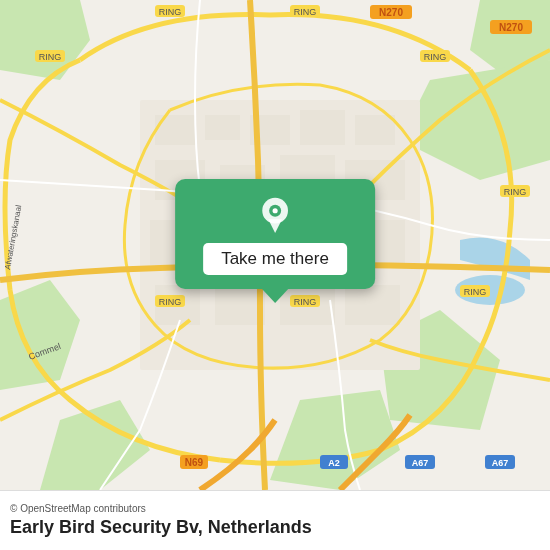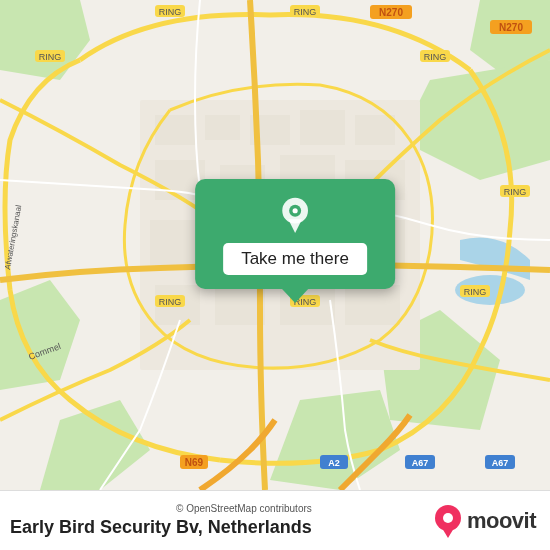--- a/index.html
+++ b/index.html
@@ -27,21 +27,20 @@
     }
 
     #popup-overlay {
       position: absolute;
       top: 50%;
       left: 50%;
       transform: translate(-50%, -60%);
       display: flex;
       flex-direction: column;
       align-items: center;
-      margin-left: 20px;
     }
 
     #popup-bubble {
       background-color: #3daa6e;
       border-radius: 10px;
       padding: 18px 28px 14px 28px;
       display: flex;
       flex-direction: column;
       align-items: center;
       box-shadow: 0 4px 12px rgba(0,0,0,0.3);
@@ -83,21 +82,20 @@
       border-top: 1px solid #ddd;
       display: flex;
       align-items: center;
       justify-content: space-between;
       padding: 0 14px 0 10px;
     }
 
     #footer-left {
       display: flex;
       flex-direction: column;
-      align-items: flex-end;
     }
 
     #osm-credit {
       font-size: 10px;
       color: #555;
       margin-bottom: 3px;
     }
 
     #location-name {
       font-size: 18px;
@@ -298,22 +296,13 @@
       <div id="take-me-there-label">Take me there</div>
     </div>
   </div>
 </div>
 
 <div id="footer">
   <div id="footer-left">
     <span id="osm-credit">© OpenStreetMap contributors</span>
     <span id="location-name">Early Bird Security Bv, Netherlands</span>
   </div>
-  <div id="moovit-logo">
-
-    <svg id="moovit-pin" viewBox="0 0 28 34" xmlns="http://www.w3.org/2000/svg">
-      <ellipse cx="14" cy="14" rx="13" ry="13" fill="#f03060"></ellipse>
-      <circle cx="14" cy="14" r="5" fill="white"></circle>
-      <polygon points="8,24 20,24 14,34" fill="#f03060"></polygon>
-    </svg>
-    <span id="moovit-text">moovit</span>
-  </div>
 </div>
 
 </body></html>

